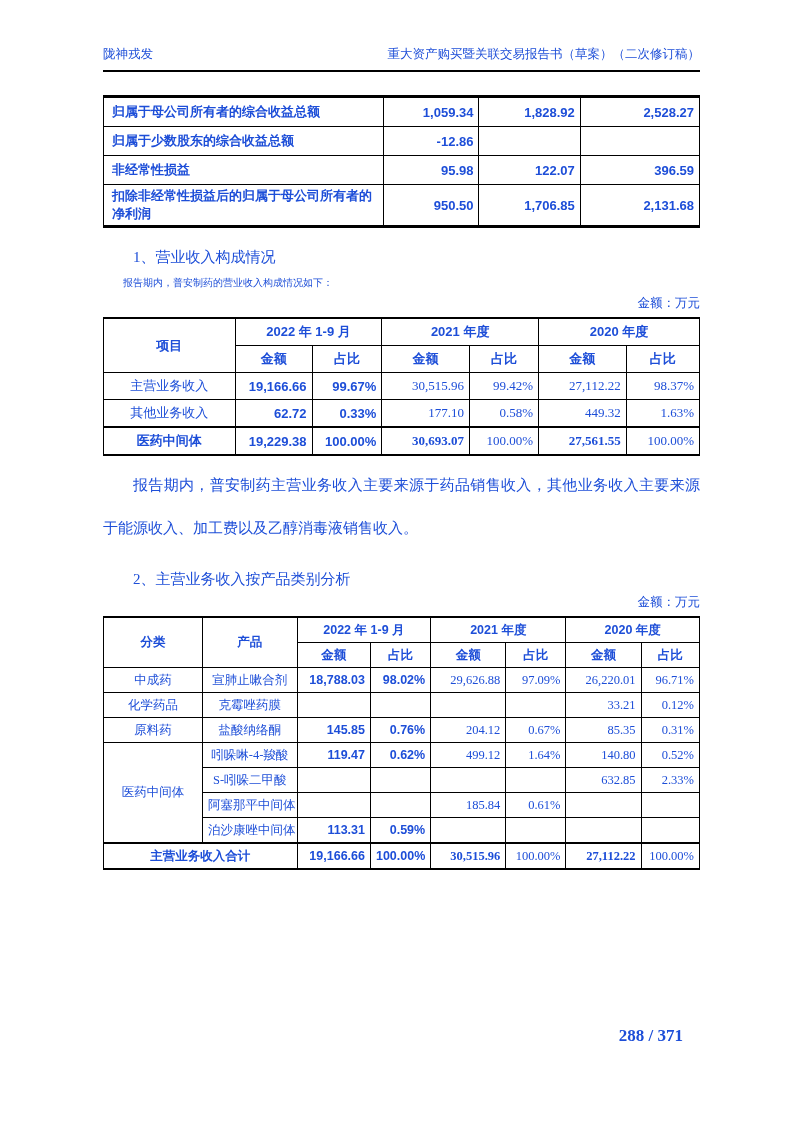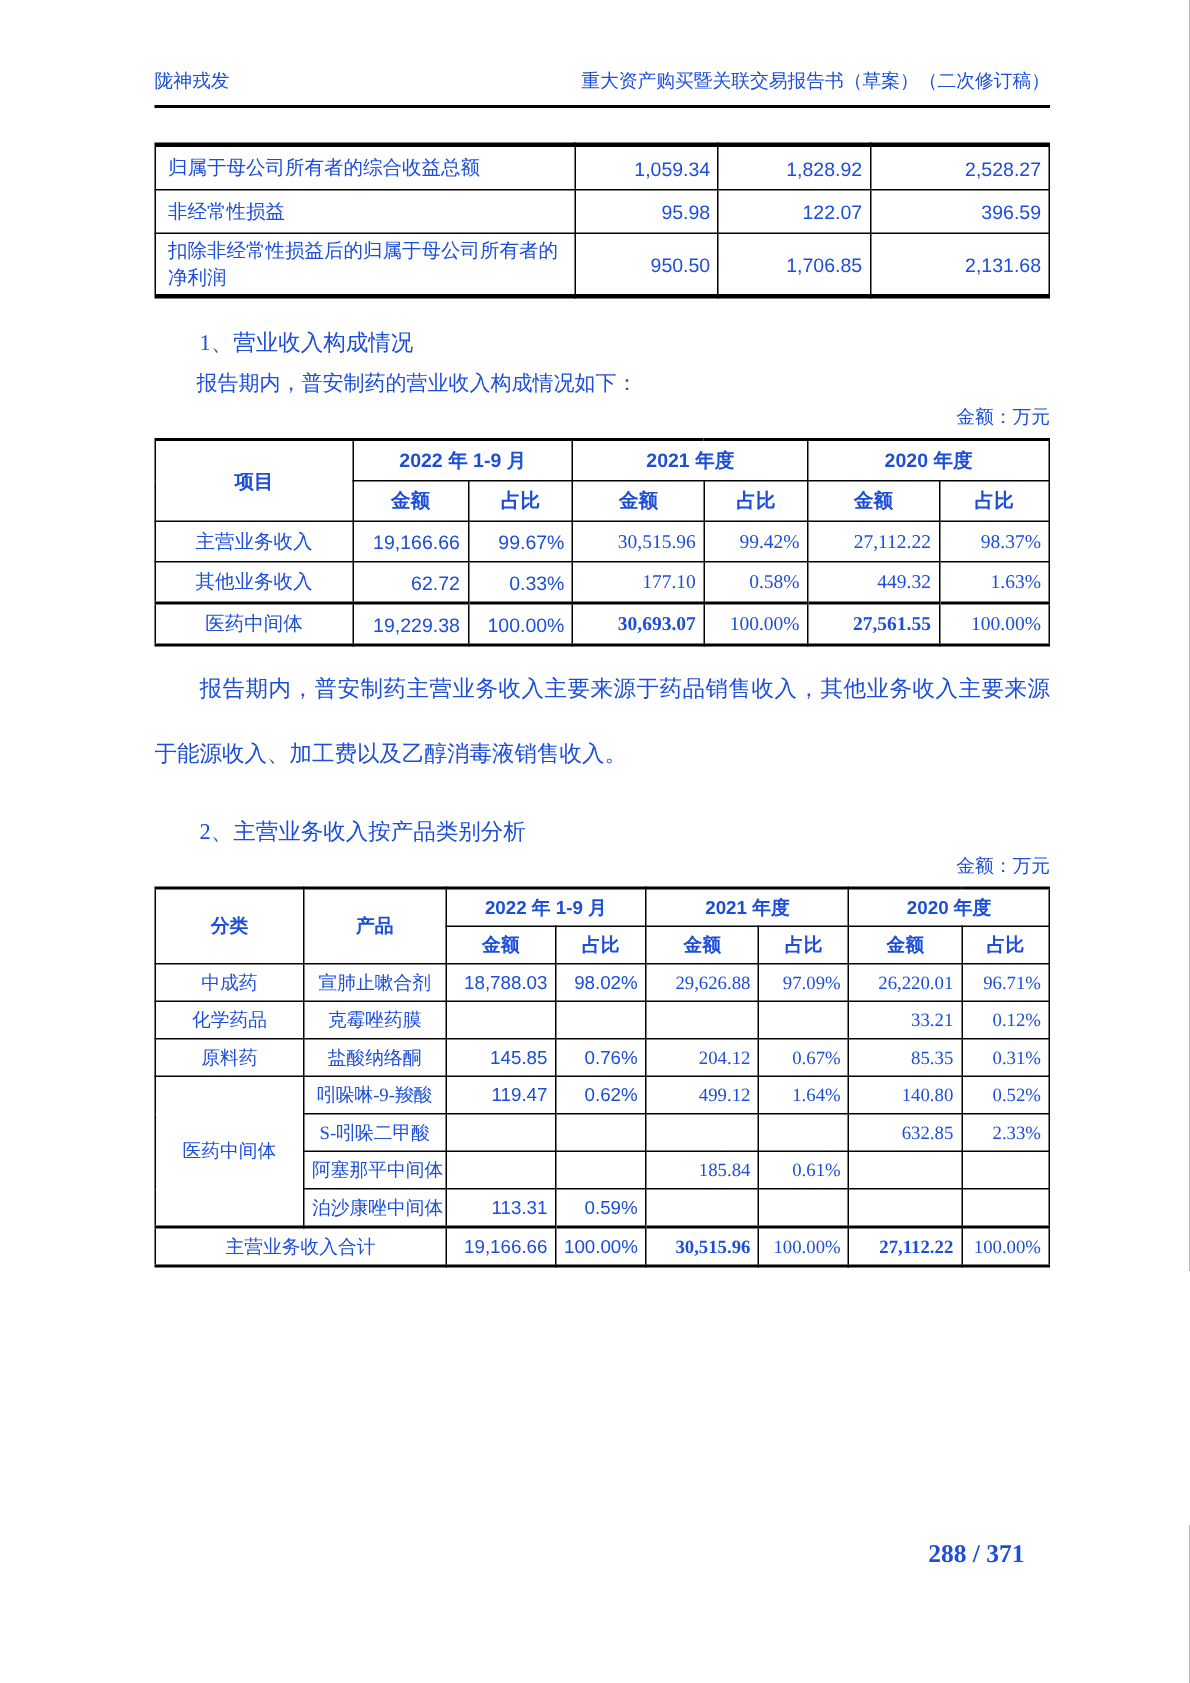--- a/index.html
+++ b/index.html
@@ -25,37 +25,37 @@
   
   table{width:100%;border-collapse:collapse;table-layout:fixed;}
   td{
     border:1px solid #000;
     padding:2px 5px;
     font-size:13px;
     vertical-align:middle;
     overflow:hidden;
     white-space:nowrap;
   }
-  .hei{font-family:"Liberation Sans", sans-serif;font-weight:normal;}
+  .hei{font-family:"Liberation Sans", sans-serif;font-weight:bold;}
   .song{font-family:"Liberation Serif", serif;font-weight:normal;}
   .bserif{font-family:"Liberation Serif", serif;font-weight:bold;}
   .num{text-align:right;}
   .ctr{text-align:center;}
   .wrap{white-space:normal;}
   
   .toptable{border-top:3px solid #000;border-bottom:3px solid #000;margin-top:23px;}
   .toptable td{height:24px;font-size:13px;}
   .toptable .lbl{text-align:left;padding-left:8px;}
   
   .h1{
     font-family:"Liberation Sans", sans-serif;font-weight:bold;
     font-size:18px;margin-top:16px;padding-left:12px;
   }
   .subhead{font-size:15px;margin-top:20px;text-indent:2em;}
-  .intro{font-size:14px;margin-top:9px;text-indent:2em;}
+  .intro{font-size:10px;margin-top:9px;text-indent:2em;}
   .unit{font-size:12.5px;text-align:right;margin-top:5px;}
   
   .dt{border-top:2.5px solid #000;border-bottom:2.5px solid #000;margin-top:5px;}
   .dt td{height:22px;}
   .dt .hd{font-family:"Liberation Sans", sans-serif;font-weight:bold;text-align:center;}
   .dt tr.total td{border-top:2px solid #000;}
   #table2 td{height:20px;font-size:12.5px;}
   
   .para{
     font-size:15px;line-height:43px;text-align:justify;
@@ -85,20 +85,26 @@
           <col style="width:16%">
           <col style="width:17%">
           <col style="width:20%">
         </colgroup>
       <tbody id="toptable-body">
           <tr>
             <td class="hei lbl wrap">归属于母公司所有者的综合收益总额</td>
             <td class="hei num">1,059.34</td>
             <td class="hei num">1,828.92</td>
             <td class="hei num">2,528.27</td>
+          </tr>
+          <tr>
+            <td class="hei lbl wrap">归属于少数股东的综合收益总额</td>
+            <td class="hei num">-12.86</td>
+            <td class="hei num"></td>
+            <td class="hei num"></td>
           </tr>
           <tr>
             <td class="hei lbl wrap">非经常性损益</td>
             <td class="hei num">95.98</td>
             <td class="hei num">122.07</td>
             <td class="hei num">396.59</td>
           </tr>
           <tr>
             <td class="hei lbl wrap">扣除非经常性损益后的归属于母公司所有者的净利润</td>
             <td class="hei num">950.50</td>
@@ -225,21 +231,21 @@
             <td class="song ctr">盐酸纳络酮</td>
             <td class="num hei">145.85</td>
             <td class="num hei">0.76%</td>
             <td class="num song">204.12</td>
             <td class="num song">0.67%</td>
             <td class="num song">85.35</td>
             <td class="num song">0.31%</td>
           </tr>
           <tr>
             <td class="song ctr" rowspan="4">医药中间体</td>
-            <td class="song ctr">吲哚啉-9-羧酸</td>
+            <td class="song ctr">吲哚啉-4-羧酸</td>
             <td class="num hei">119.47</td>
             <td class="num hei">0.62%</td>
             <td class="num song">499.12</td>
             <td class="num song">1.64%</td>
             <td class="num song">140.80</td>
             <td class="num song">0.52%</td>
           </tr>
           <tr>
             <td class="song ctr">S-吲哚二甲酸</td>
             <td class="num hei"></td>

